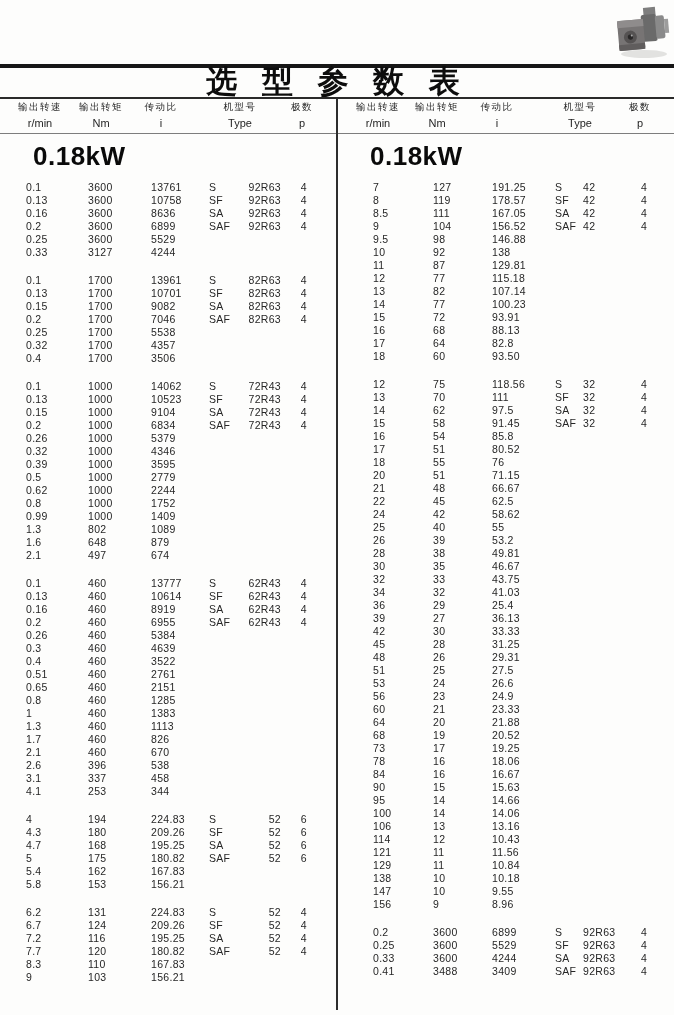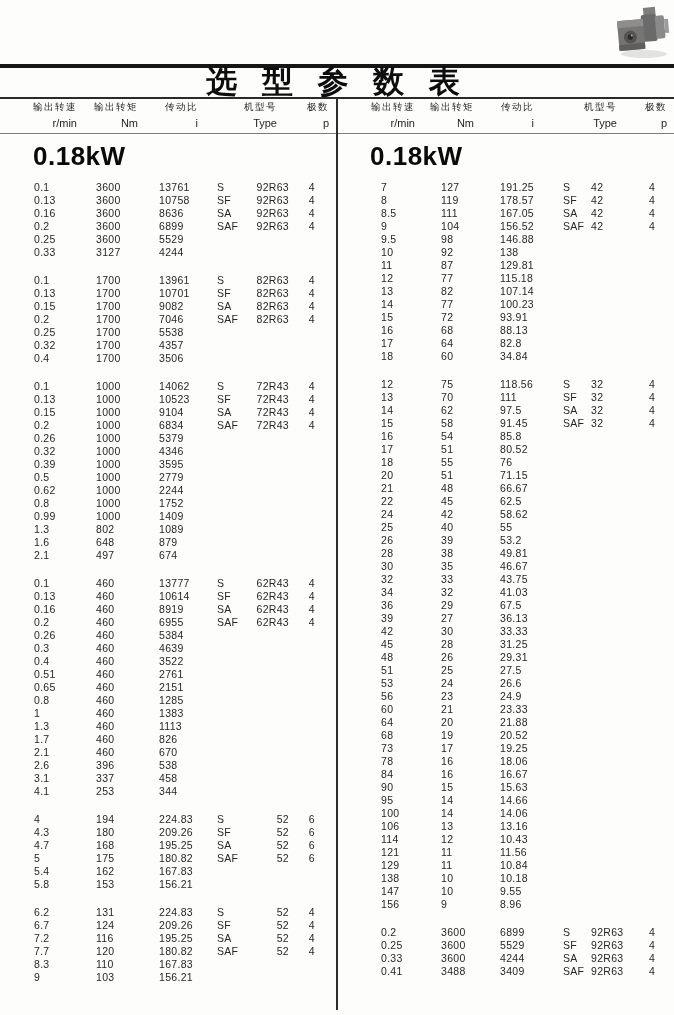--- a/index.html
+++ b/index.html
@@ -18,33 +18,33 @@
 
   
   .title {
     position:absolute; top:66px; left:0; width:674px; height:31px;
     text-align:center; font-size:31px; line-height:31px; font-weight:bold;
     letter-spacing:8px; color:#0d0d0d; white-space:nowrap;
   }
 
   
   .headers { position:absolute; top:101px; left:0; width:674px; height:32px; }
-  .hcell { position:absolute; text-align:right; color:#1f1f1f; }
+  .hcell { position:absolute; text-align:center; color:#1f1f1f; }
   .hcell .lbl  { font-size:9.5px; letter-spacing:1.5px; white-space:nowrap; }
   .hcell .unit { font-size:11px; margin-top:3px; }
 
   
   .bodywrap { position:absolute; top:139px; left:0; width:674px; display:flex; }
   .tcol { width:337px; }
   .kw {
     font-size:26px; font-weight:bold; color:#0a0a0a;
     padding-left:33px; margin:2px 0 9px 0; letter-spacing:0.5px;
     font-stretch:condensed;
   }
-  .block { margin-bottom:15px;margin-left:8px; }
+  .block { margin-bottom:15px; }
   .row { display:grid; line-height:13px; font-size:10.5px; letter-spacing:0.3px; white-space:nowrap; }
   .tcol-left  .row { grid-template-columns:62px 63px 58px 33px 39px 26px; padding-left:26px; }
   .tcol-right .row { grid-template-columns:60px 59px 63px 28px 58px 20px; padding-left:36px; }
   .tcol-left  .c4 { text-align:right; }
   .tcol-left  .c5 { text-align:right; }
 
   
   .photo { position:absolute; right:2px; top:2px; width:58px; height:60px; }
 </style>
 </head>
@@ -685,21 +685,21 @@
             <span class="c0">17</span>
             <span class="c1">64</span>
             <span class="c2">82.8</span>
             <span class="c3"></span>
             <span class="c4"></span>
             <span class="c5"></span>
           </div>
           <div class="row">
             <span class="c0">18</span>
             <span class="c1">60</span>
-            <span class="c2">34.84</span>
+            <span class="c2">93.50</span>
             <span class="c3"></span>
             <span class="c4"></span>
             <span class="c5"></span>
           </div>
         </div>
         <div class="block">
           <div class="row">
             <span class="c0">12</span>
             <span class="c1">75</span>
             <span class="c2">118.56</span>
@@ -831,21 +831,21 @@
             <span class="c0">34</span>
             <span class="c1">32</span>
             <span class="c2">41.03</span>
             <span class="c3"></span>
             <span class="c4"></span>
             <span class="c5"></span>
           </div>
           <div class="row">
             <span class="c0">36</span>
             <span class="c1">29</span>
-            <span class="c2">67.5</span>
+            <span class="c2">25.4</span>
             <span class="c3"></span>
             <span class="c4"></span>
             <span class="c5"></span>
           </div>
           <div class="row">
             <span class="c0">39</span>
             <span class="c1">27</span>
             <span class="c2">36.13</span>
             <span class="c3"></span>
             <span class="c4"></span>

